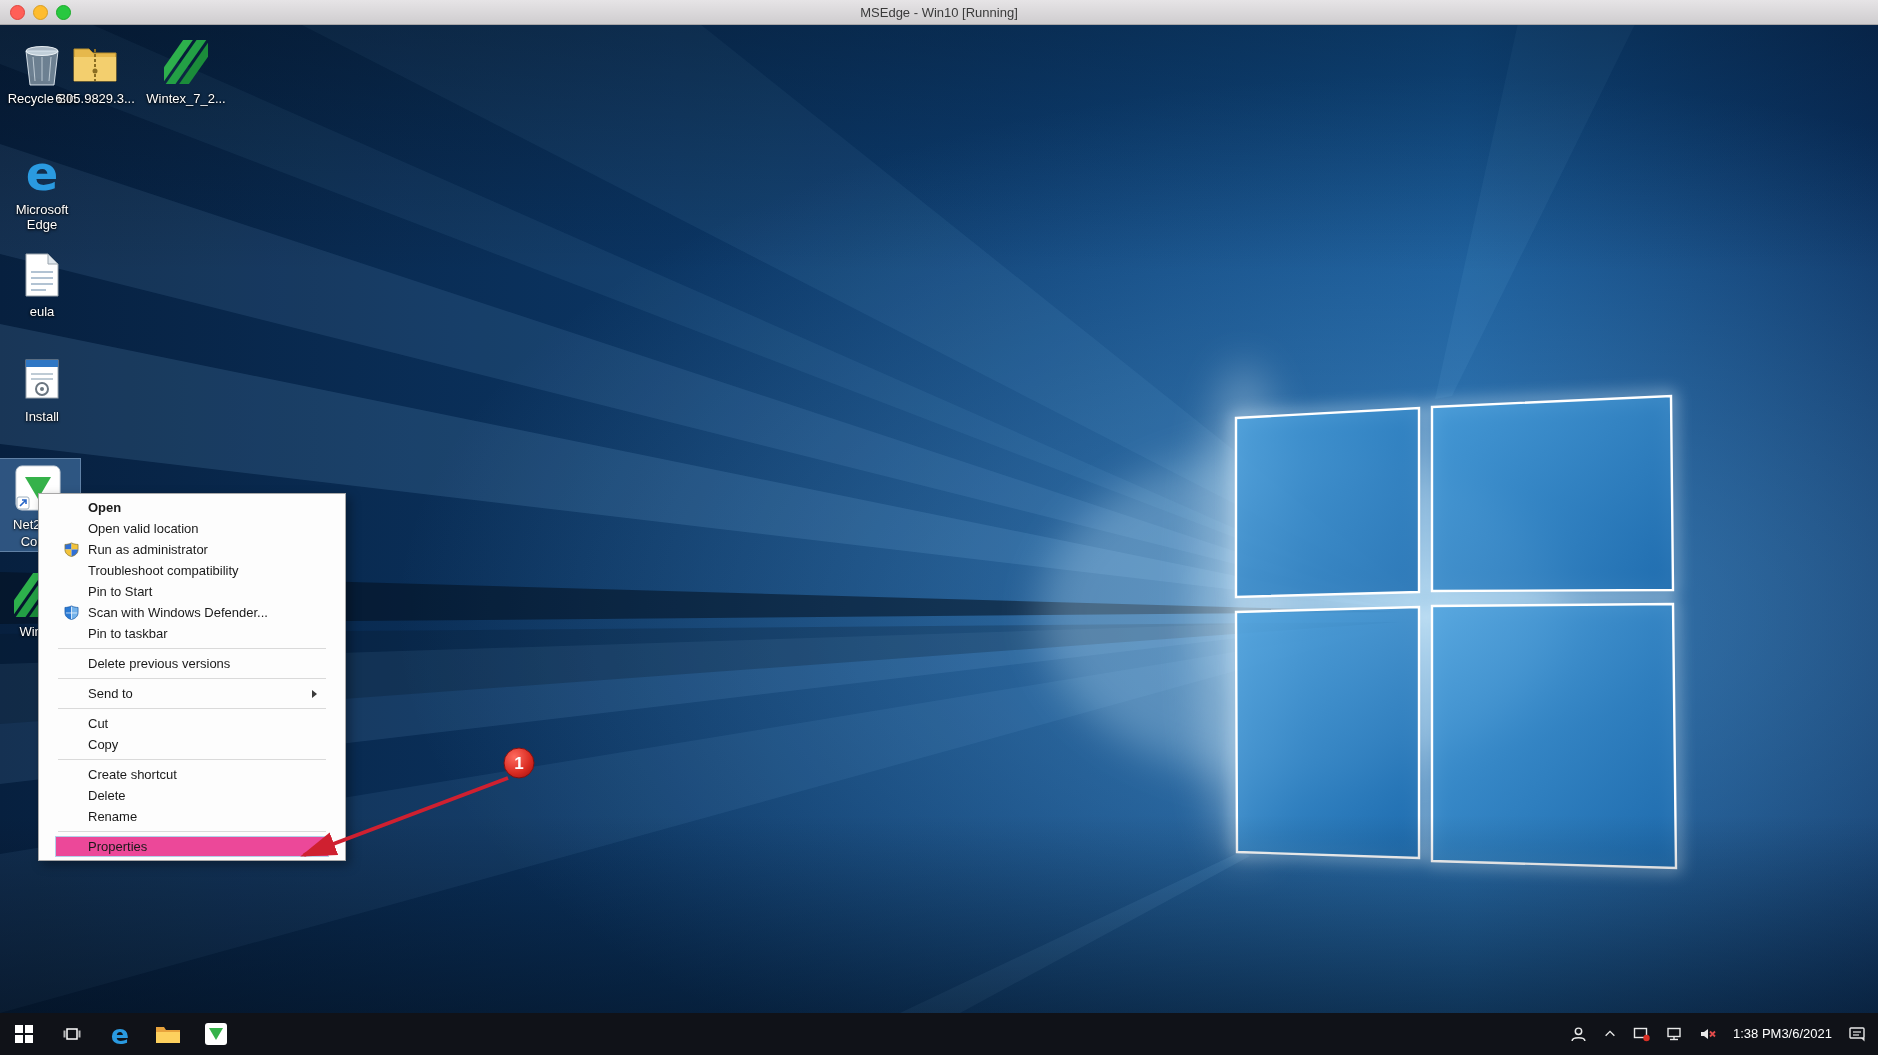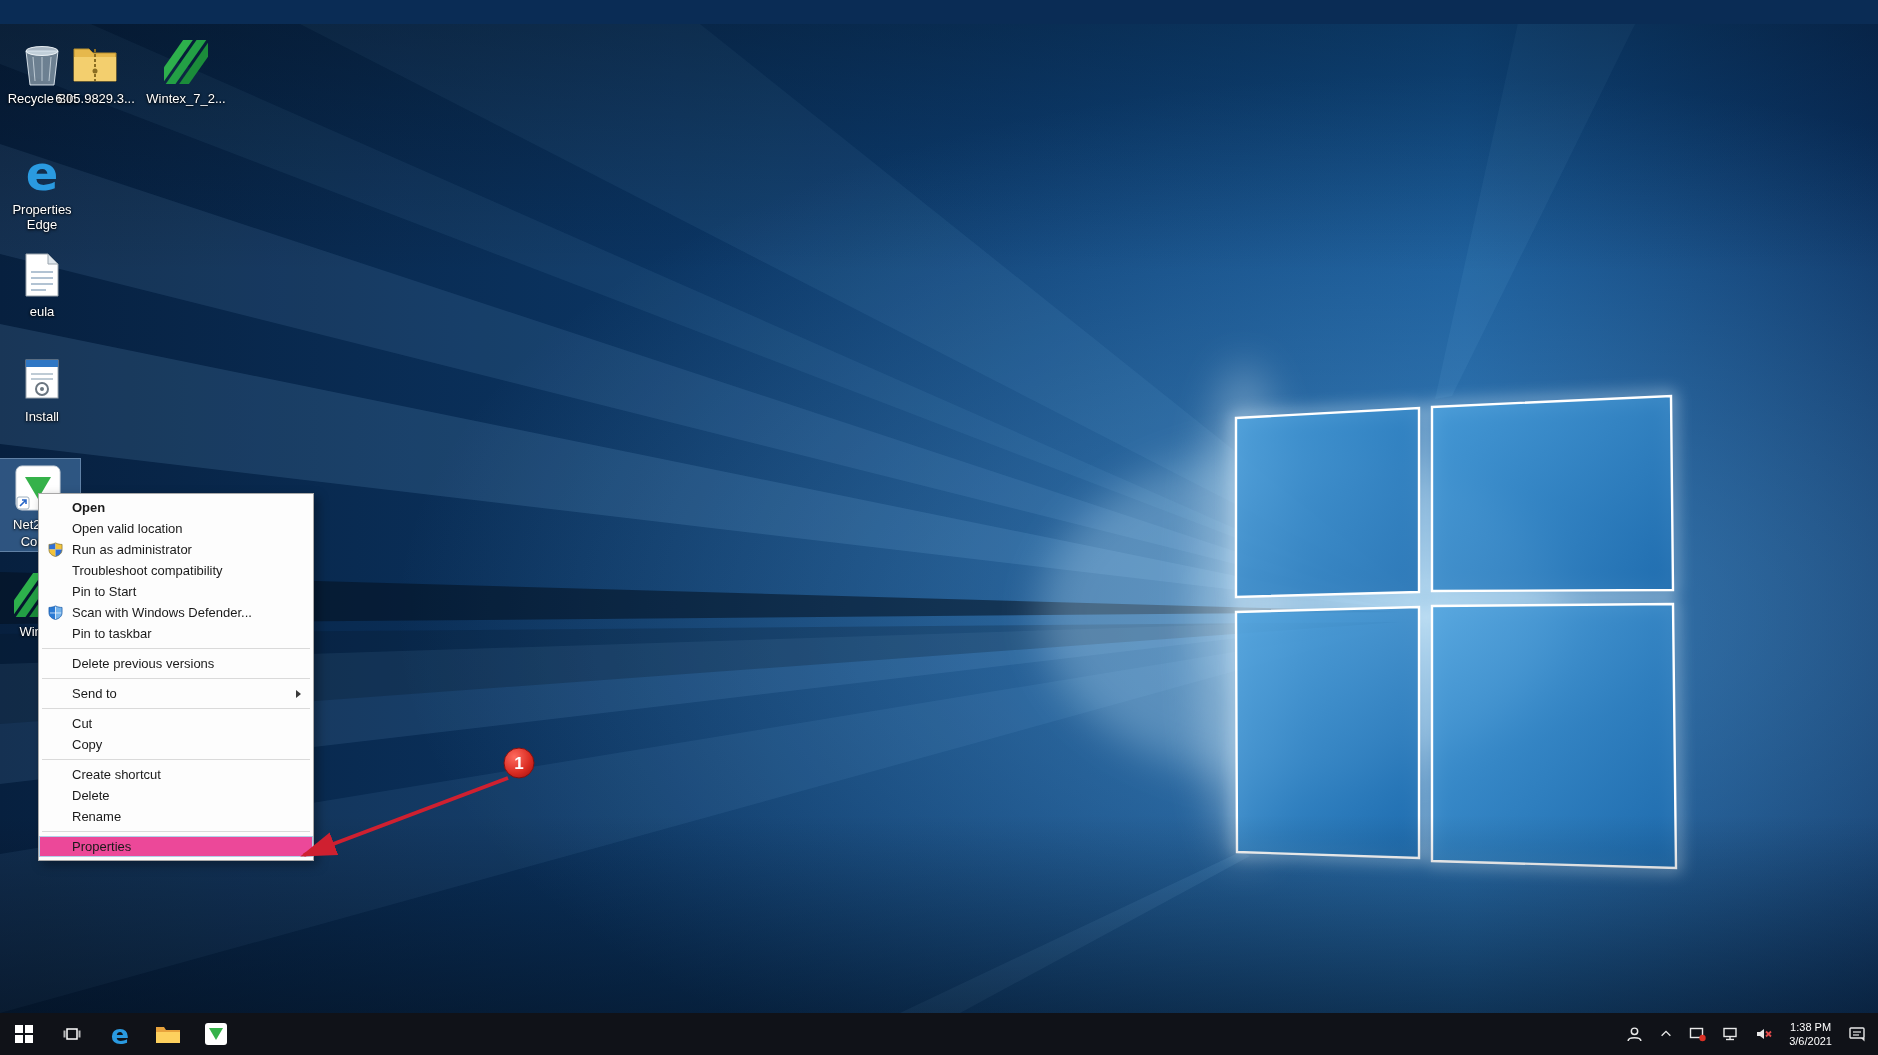--- a/index.html
+++ b/index.html
@@ -29,21 +29,21 @@
   .edge-e{font-family:"DejaVu Sans",sans-serif;font-weight:bold;color:#2a9ae0;line-height:1;}
   .edge-e.big{font-size:48px;}
   .edge-e.small{font-size:27px;}
 
   
   .sysinfo{position:absolute;right:8px;bottom:6px;text-align:right;color:#fff;font-size:13px;
            line-height:17px;text-shadow:0 1px 2px rgba(0,0,0,.75);z-index:6;}
 
   
   .menu{position:absolute;left:38px;top:493px;width:274px;background:#fdfdfd;border:1px solid #a8a8a8;
-        box-shadow:4px 4px 10px rgba(0,0,0,.35);padding:3px 0;z-index:20;}
+        box-shadow:4px 4px 10px rgba(0,0,0,.35);padding:3px 16px;z-index:20;}
   .mi{display:flex;align-items:center;height:21px;padding-right:12px;font-size:13px;color:#1a1a1a;}
   .mic{flex:0 0 33px;display:flex;align-items:center;justify-content:center;}
   .mit{white-space:nowrap;}
   .mit.bold{font-weight:bold;}
   .mi.hl{background:#ec4899;box-shadow:inset 0 0 0 1px #b3d0ea;}
   .sep{height:1px;background:#dadada;margin:4px 3px;}
   .sub{width:0;height:0;border-left:5px solid #3a3a3a;border-top:4px solid transparent;
        border-bottom:4px solid transparent;margin-left:auto;}
 
   
@@ -51,27 +51,35 @@
 
   
   .taskbar{position:absolute;left:0;right:0;bottom:0;height:42px;background:#101218;z-index:40;
            display:flex;align-items:stretch;}
   .taskbar button{background:none;border:0;padding:0;margin:0;display:flex;align-items:center;
                   justify-content:center;height:100%;}
   .tb{width:48px;}
   .tb-spacer{flex:1;}
   .tray{display:flex;align-items:stretch;gap:2px;padding-right:4px;}
   .tray button{padding:0 7px;}
-  .clock{flex-direction:column;color:#fff;font-size:11px;line-height:14px;text-align:right;padding:0 8px;}
+  .clock{flex-direction:row;color:#fff;font-size:13px;line-height:14px;text-align:right;padding:0 8px;}
 </style>
 </head>
 <body>
 
 <div class="screen">
 
+  <div class="titlebar">
+    <div class="traffic">
+      <span class="dot r"></span>
+      <span class="dot y"></span>
+      <span class="dot g"></span>
+    </div>
+    <span class="vm-title">MSEdge - Win10 [Running]</span>
+  </div>
 
   <div class="desktop">
 
     <svg class="wallpaper" viewBox="0 0 1878 989" preserveAspectRatio="none">
       <defs>
         <linearGradient id="sky" x1="0" y1="0" x2="1" y2="0">
           <stop offset="0" stop-color="#07203f"></stop>
             <stop offset="0.55" stop-color="#0d4076"></stop>
           <stop offset="0.78" stop-color="#11518f"></stop>
             <stop offset="1" stop-color="#0a3263"></stop>
@@ -162,21 +170,21 @@
           </g>
         </svg>
       </div>
       <div class="lbl">Wintex_7_2...</div>
     </div>
 
     <div class="cell" style="left:0;top:120px">
       <div class="ic">
         <span class="edge-e big">e</span>
       </div>
-      <div class="lbl">Properties Edge</div>
+      <div class="lbl">Microsoft Edge</div>
     </div>
 
     <div class="cell" style="left:0;top:222px">
       <div class="ic">
         <svg width="36" height="46" viewBox="0 0 36 46">
           <path d="M2 2 h22 l10 10 v32 h-32 z" fill="#ffffff" stroke="#9aa4ad"></path>
           <path d="M24 2 l10 10 h-10 z" fill="#dfe6ec" stroke="#9aa4ad"></path>
           <g stroke="#9fb4c8" stroke-width="1.6">
             <line x1="7" y1="20" x2="29" y2="20"></line>
               <line x1="7" y1="26" x2="29" y2="26"></line>

